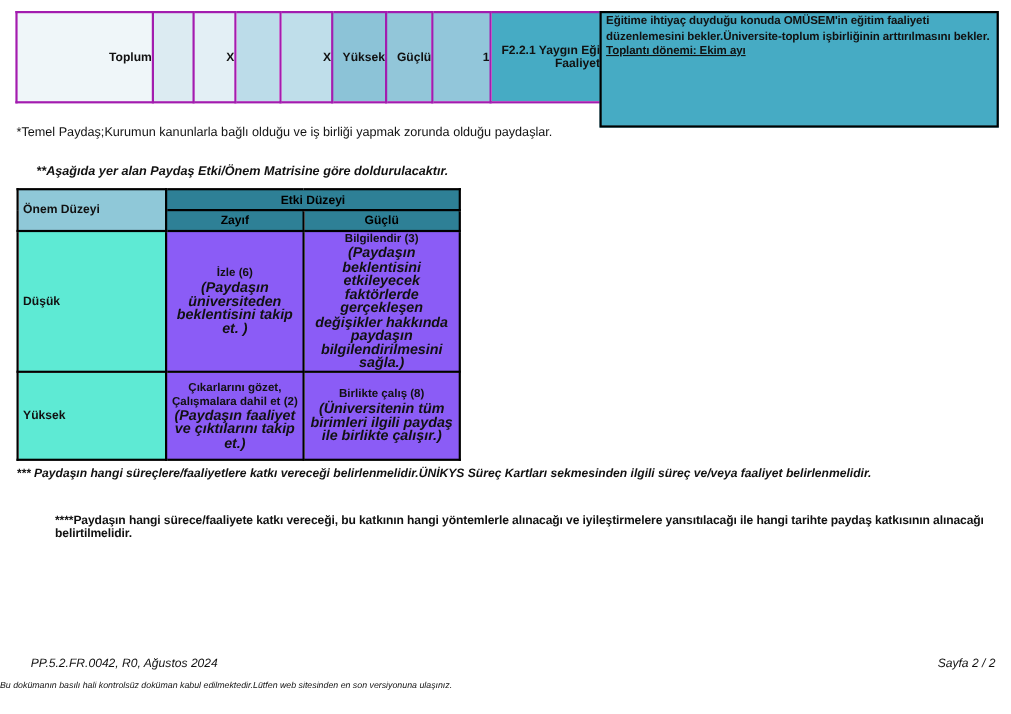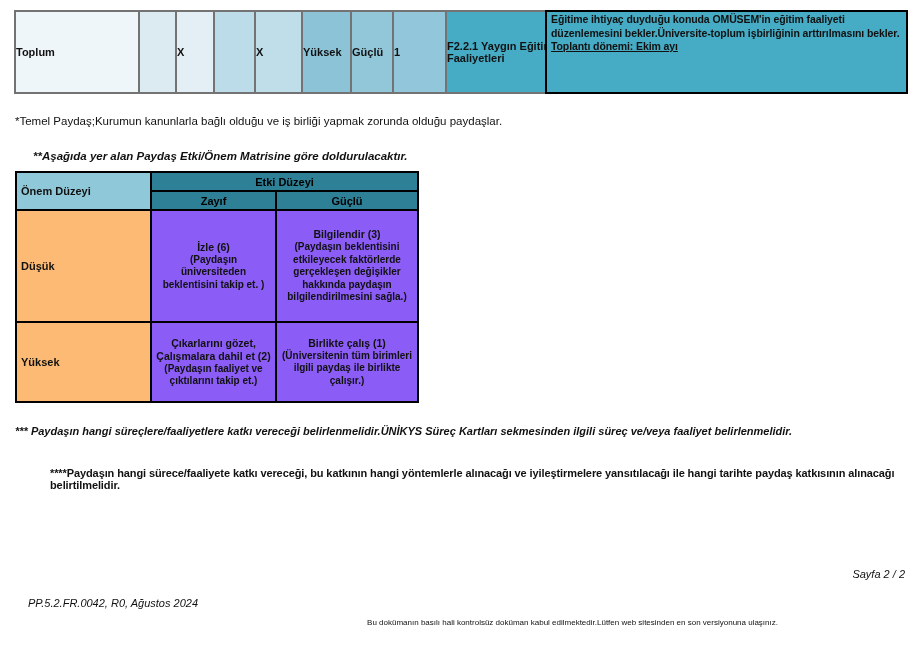--- a/index.html
+++ b/index.html
@@ -5,65 +5,65 @@
   html,body{margin:0;padding:0;background:#fff;}
   .page{
     position:relative;width:919px;height:649px;background:#ffffff;
     font-family:"Liberation Sans", sans-serif;color:#111;overflow:hidden;
   }
   
   table.top-table{
     position:absolute;left:14px;top:10px;border-collapse:collapse;table-layout:fixed;
   }
   table.top-table td{
-    border:2px solid #737373;height:80px;text-align:left;vertical-align:middle;
+    border:2px solid #a21caf;height:80px;text-align:right;vertical-align:middle;
     font-size:11px;font-weight:700;padding:0;overflow:hidden;
   }
   td.cell-name{width:122px;text-align:left;padding-left:8px;background:#EFF6F9;}
   td.cell-a{width:35px;background:#DCEBF2;}
   td.cell-b{width:36px;background:#E3EFF5;}
   td.cell-c{width:39px;background:#BCDCE9;}
   td.cell-d{width:45px;background:#BFDEEA;}
   td.cell-e{width:47px;background:#8CC3D7;}
   td.cell-f{width:40px;background:#92C6D9;}
   td.cell-g{width:51px;background:#92C6DA;}
   td.cell-h{width:115px;background:#46ABC4;font-size:7px;font-weight:700;padding:0 2px;}
   
   .desc-box{
-    position:absolute;left:545px;top:10px;width:363px;height:84px;box-sizing:border-box;
+    position:absolute;left:545px;top:10px;width:363px;height:106px;box-sizing:border-box;
     background:#46ABC4;border:2.5px solid #000;padding:1px 4px;
     font-size:10.5px;font-weight:600;line-height:13.5px;letter-spacing:-0.1px;
   }
   .desc-meeting{font-weight:700;text-decoration:underline;}
   
   .note-temel{position:absolute;left:15px;top:113px;font-size:11.5px;line-height:17px;}
   .note-matris{position:absolute;left:33px;top:150px;font-size:11.5px;font-style:italic;font-weight:700;}
   .note-3{position:absolute;left:15px;top:425px;width:880px;font-size:11px;font-weight:700;font-style:italic;}
   .note-4{position:absolute;left:15px;top:467px;width:890px;font-size:11px;font-weight:700;letter-spacing:-0.1px;margin-left:35px;}
   
   table.matrix{
     position:absolute;left:15px;top:171px;border-collapse:collapse;table-layout:fixed;
   }
   table.matrix td,table.matrix th{
     border:2px solid #000;padding:0 4px;font-size:11px;overflow:hidden;
   }
   .mx-corner{width:125px;background:#8FC8D8;text-align:left;padding-left:6px;font-weight:700;}
   .mx-head{background:#2E8096;text-align:center;font-weight:700;color:#000;height:17px;}
   .mx-sub-z{width:115px;}
   .mx-sub-g{width:132px;}
-  .mx-rowlabel{background:#fdba74;text-align:left;padding-left:6px;font-weight:700;vertical-align:middle;}
+  .mx-rowlabel{background:#5eead4;text-align:left;padding-left:6px;font-weight:700;vertical-align:middle;}
   .mx-cell{background:#8b5cf6;text-align:center;vertical-align:middle;}
   .mx-row-low td{height:110px;}
   .mx-row-high td{height:78px;}
   .mx-title{font-size:10.5px;font-weight:700;line-height:13px;}
-  .mx-desc{font-size:10px;font-weight:600;line-height:12.5px;}
+  .mx-desc{font-size:13px;font-style:italic;font-weight:600;line-height:12.5px;}
   
   .footer-left{position:absolute;left:28px;top:597px;font-size:11px;font-style:italic;}
-  .footer-right{position:absolute;right:14px;top:568px;font-size:11px;font-style:italic;}
-  .footer-center{position:absolute;left:0;top:618px;width:778px;text-align:right;font-size:8px;}
+  .footer-right{position:absolute;right:14px;top:597px;font-size:11px;font-style:italic;}
+  .footer-center{position:absolute;left:0;top:618px;width:778px;text-align:left;font-size:8px;font-style:italic;}
 </style>
 </head>
 <body>
 
 <div class="page">
 
   <table class="top-table">
     <tbody>
         <tr>
       <td class="cell-name">Toplum</td>
@@ -111,21 +111,21 @@
         <div class="mx-desc">(Paydaşın beklentisini etkileyecek faktörlerde gerçekleşen değişikler hakkında paydaşın bilgilendirilmesini sağla.)</div>
       </td>
     </tr>
     <tr class="mx-row-high">
       <td class="mx-rowlabel">Yüksek</td>
       <td class="mx-cell">
         <div class="mx-title">Çıkarlarını gözet, Çalışmalara dahil et (2)</div>
         <div class="mx-desc">(Paydaşın faaliyet ve çıktılarını takip et.)</div>
       </td>
       <td class="mx-cell">
-        <div class="mx-title">Birlikte çalış (1)</div>
+        <div class="mx-title">Birlikte çalış (8)</div>
         <div class="mx-desc">(Üniversitenin tüm birimleri ilgili paydaş ile birlikte çalışır.)</div>
       </td>
     </tr>
   </tbody>
     </table>
 
   <div class="note-3">*** Paydaşın hangi süreçlere/faaliyetlere katkı vereceği belirlenmelidir.ÜNİKYS Süreç Kartları sekmesinden ilgili süreç ve/veya faaliyet belirlenmelidir.</div>
   <div class="note-4">****Paydaşın hangi sürece/faaliyete  katkı vereceği, bu katkının hangi yöntemlerle alınacağı ve iyileştirmelere yansıtılacağı ile hangi tarihte paydaş katkısının alınacağı belirtilmelidir.</div>
 
   <div class="footer-left">PP.5.2.FR.0042, R0, Ağustos 2024</div>

